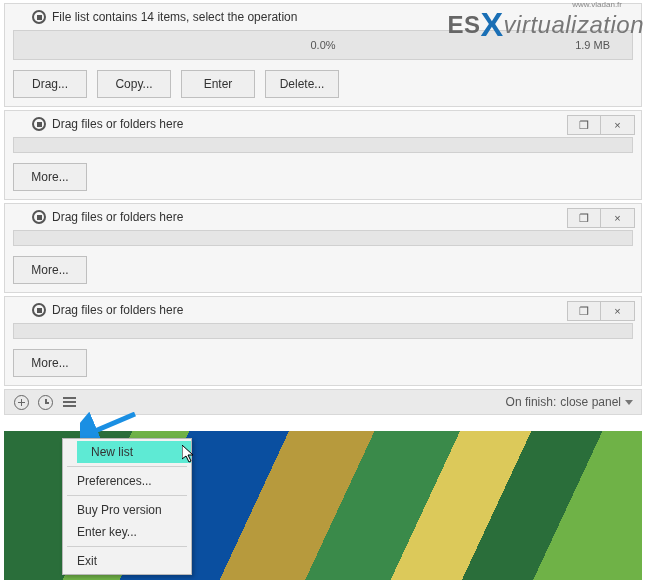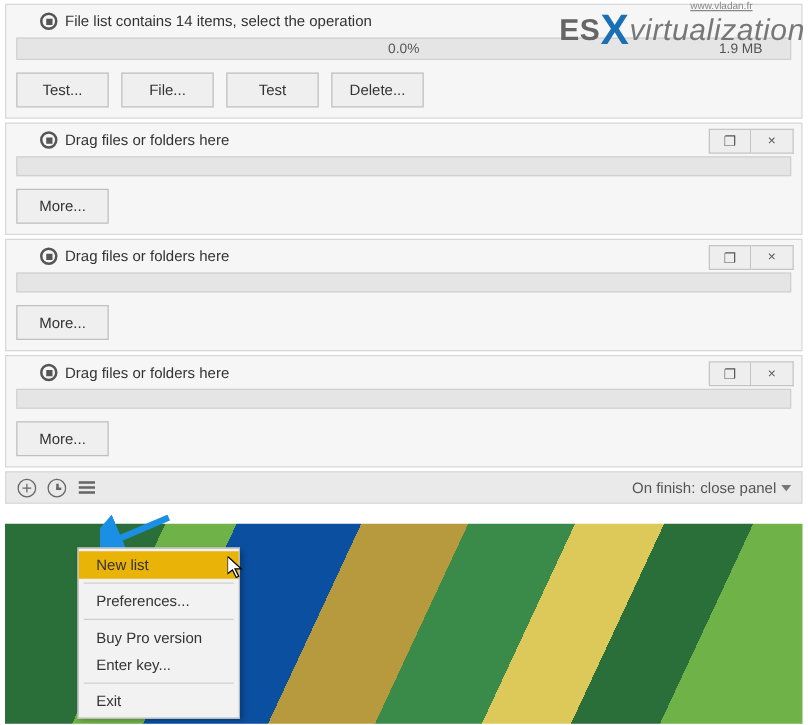--- a/index.html
+++ b/index.html
@@ -55,21 +55,21 @@
     align-items: center;
     justify-content: center;
     cursor: pointer;
     color: #555;
   }
   .ctrl-btn + .ctrl-btn { border-left: none; }
   .progress-wrap {
     position: relative;
     background: #e5e5e5;
     border: 1px solid #d0d0d0;
-    height: 18px;
+    height: 30px;
     margin: 4px 0 10px 0;
     display: flex;
     align-items: center;
   }
   .progress-center {
     position: absolute;
     left: 50%; transform: translateX(-50%);
     font-size: 11px; color: #555;
   }
   .progress-right {
@@ -179,21 +179,22 @@
     z-index: 50;
     padding: 2px 0;
   }
   .menu-item {
     padding: 4px 14px;
     font-size: 12px;
     cursor: pointer;
     white-space: nowrap;
   }
   .menu-item.highlight {
-    background: #eab308;
+    background: #5eead4;
+    margin-left: 14px;
   }
   .menu-sep {
     height: 1px;
     background: #cfcfcf;
     margin: 3px 4px;
   }
   .watermark {
     position: absolute;
     right: 2px; top: 2px;
     font-style: italic;
@@ -208,25 +209,24 @@
     color: #1a6fb5;
     font-weight: bold;
     font-style: normal;
     font-size: 34px;
     position: relative;
     top: 3px;
   }
   .watermark .es { font-weight: 600; color:#666; font-style: normal;}
   .watermark-sub {
     position: absolute;
-    right: 44px; top: 0px;
+    right: 24px; top: 0px;
     font-size: 8px;
     color: #888;
     z-index: 2;
-    text-decoration: underline;
   }
   .arrow {
     position: absolute;
     left: 80px; top: 412px;
     z-index: 40;
     pointer-events: none;
   }
   .cursor {
     position: absolute;
     left: 182px; top: 445px;
@@ -245,23 +245,23 @@
 <div class="panel">
   <div class="panel-header">
     <span class="stop-icon"></span>
     <span>File list contains 14 items, select the operation</span>
   </div>
   <div class="progress-wrap">
     <span class="progress-center">0.0%</span>
     <span class="progress-right">1.9 MB</span>
   </div>
   <div class="btn-row">
-    <div class="btn">Test...</div>
-    <div class="btn">File...</div>
-    <div class="btn">Test</div>
+    <div class="btn">Drag...</div>
+    <div class="btn">Copy...</div>
+    <div class="btn">Enter</div>
     <div class="btn">Delete...</div>
   </div>
 </div>
 
 <div class="panel">
   <div class="panel-controls">
     <div class="ctrl-btn">❐</div>
     <div class="ctrl-btn">×</div>
   </div>
   <div class="panel-header">

